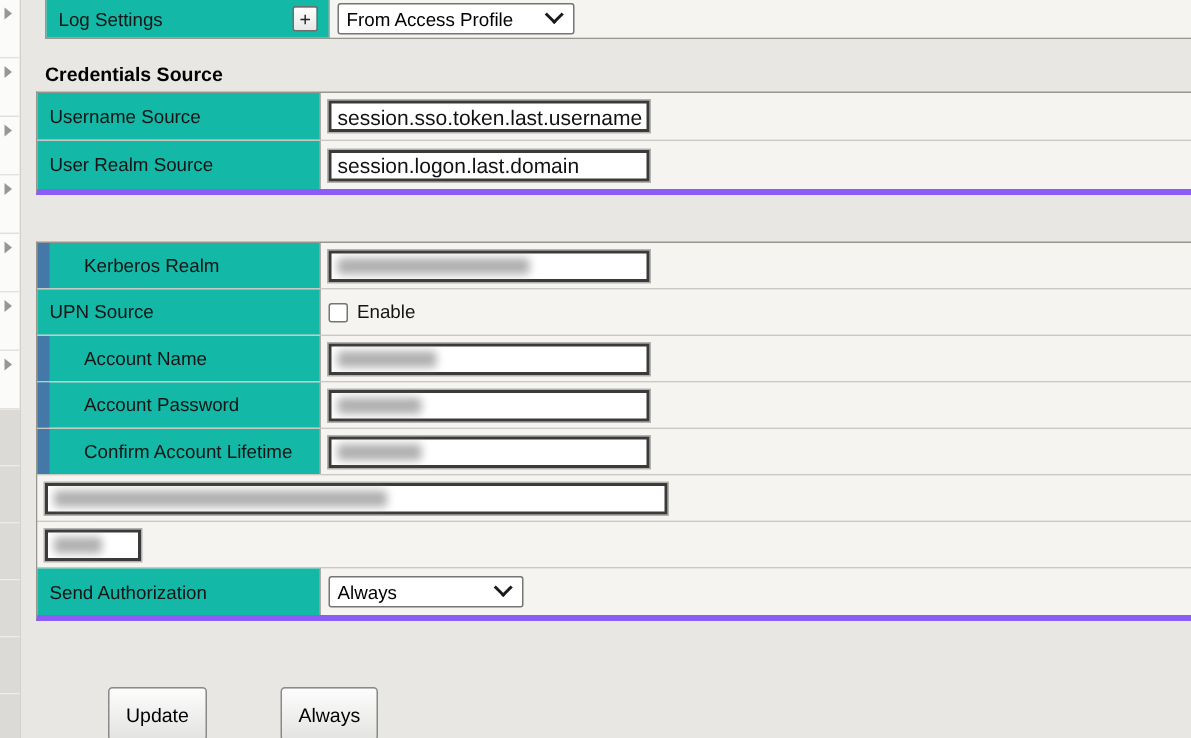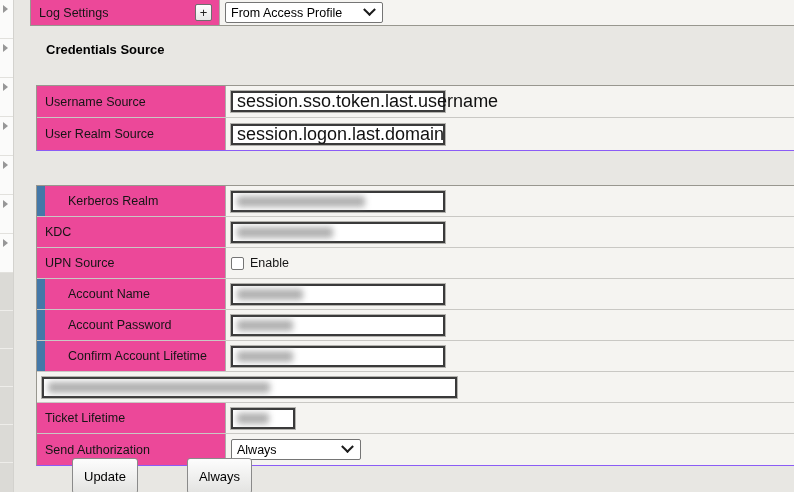--- a/index.html
+++ b/index.html
@@ -8,45 +8,45 @@
        overflow:hidden;}
 
   
   .nav-strip{position:absolute;left:0;top:0;bottom:0;width:13px;border-right:1px solid #d3d2ce;}
   .nav-item{height:38px;background:#fbfbfa;border-bottom:1px solid #e2e1dd;position:relative;}
   .nav-item .tri{position:absolute;left:3px;top:5px;width:0;height:0;
     border-left:5px solid #979797;border-top:4px solid transparent;border-bottom:4px solid transparent;}
   .nav-item2{height:37px;background:#dbdad6;border-bottom:1px solid #eeedea;}
 
   
-  .ftable{position:absolute;left:36px;right:0;
-    border-top:1px solid #98978f;border-bottom:1px solid #8b5cf6;border-left:1px solid #98978f;margin-top:24px;}
+  .ftable{position:absolute;left:24px;right:0;
+    border-top:1px solid #98978f;border-bottom:4px solid #8b5cf6;border-left:1px solid #98978f;}
   .frow{display:flex;height:31px;box-sizing:border-box;border-bottom:1px solid #c9c8c4;}
   .frow:last-child{border-bottom:none;}
   .frow32{height:32px;}
-  .lab{width:189px;flex:0 0 189px;box-sizing:border-box;background:#ec4899;
+  .lab{width:189px;flex:0 0 189px;box-sizing:border-box;background:#14b8a6;
     border-right:1px solid #aeada9;position:relative;display:flex;align-items:center;
     padding-left:8px;}
   .lab .txt{position:relative;z-index:1;}
   .req-bar{position:absolute;left:0;top:0;bottom:0;width:8px;background:#4478a8;}
   .frow.req .lab{padding-left:31px;}
   .val{flex:1;background:#f5f4f1;display:flex;align-items:center;padding-left:5px;}
 
   
   .toprow{position:absolute;left:30px;right:0;top:0;height:26px;display:flex;
     border-bottom:1px solid #98978f;border-left:1px solid #98978f;box-sizing:border-box;}
   .toprow .lab{height:100%;}
   .toprow .val{height:100%;}
 
-  .sec-title{position:absolute;left:46px;font-size:13px;font-weight:bold;color:#000;}
+  .sec-title{position:absolute;left:30px;font-size:13px;font-weight:bold;color:#000;}
 
   
   .inp{box-sizing:border-box;height:21px;width:214px;background:#fff;
     border:2px solid #3a3a3a;box-shadow:0 0 0 1px #b3b2ae;display:flex;align-items:center;
-    padding:0 4px;font-size:18px;color:#111;}
+    padding:0 4px;font-size:14px;color:#111;}
   .inp.spn{width:415px;}
   .inp.small{width:64px;}
   .blur{height:11px;background:#8f8f8f;filter:blur(3px);border-radius:2px;opacity:.7;}
   .w-ker{width:128px}.w-kdc{width:96px}.w-an{width:66px}.w-pw{width:56px}.w-spn{width:222px}.w-tk{width:32px}
 
   .select{box-sizing:border-box;height:21px;background:#fff;border:1px solid #757575;
     border-radius:2px;display:flex;align-items:center;justify-content:space-between;
     padding:0 8px 0 5px;font-size:12.5px;color:#000;}
   .select .chev{width:7px;height:7px;border-right:2px solid #1b1b1b;border-bottom:2px solid #1b1b1b;
     transform:rotate(45deg) translate(-2px,-2px);flex:0 0 auto;}
@@ -141,30 +141,20 @@
         <span class="req-bar"></span>
         <span class="txt">Kerberos Realm</span>
       </div>
       <div class="val">
         <div class="inp">
             <span class="blur w-ker"></span>
           </div>
       </div>
     </div>
 
-    <div class="frow">
-      <div class="lab">
-        <span class="txt">KDC</span>
-      </div>
-      <div class="val">
-        <div class="inp">
-            <span class="blur w-kdc"></span>
-          </div>
-      </div>
-    </div>
 
     <div class="frow">
       <div class="lab">
         <span class="txt">UPN Source</span>
       </div>
       <div class="val">
         <span class="cb"></span>
         <span>Enable</span>
       </div>
     </div>
@@ -207,23 +197,20 @@
 
     <div class="frow">
       <div class="val">
         <div class="inp spn">
             <span class="blur w-spn"></span>
           </div>
       </div>
     </div>
 
     <div class="frow">
-      <div class="lab">
-        <span class="txt">Ticket Lifetime</span>
-      </div>
       <div class="val">
         <div class="inp small">
             <span class="blur w-tk"></span>
           </div>
       </div>
     </div>
 
     <div class="frow">
       <div class="lab">
         <span class="txt">Send Authorization</span>

